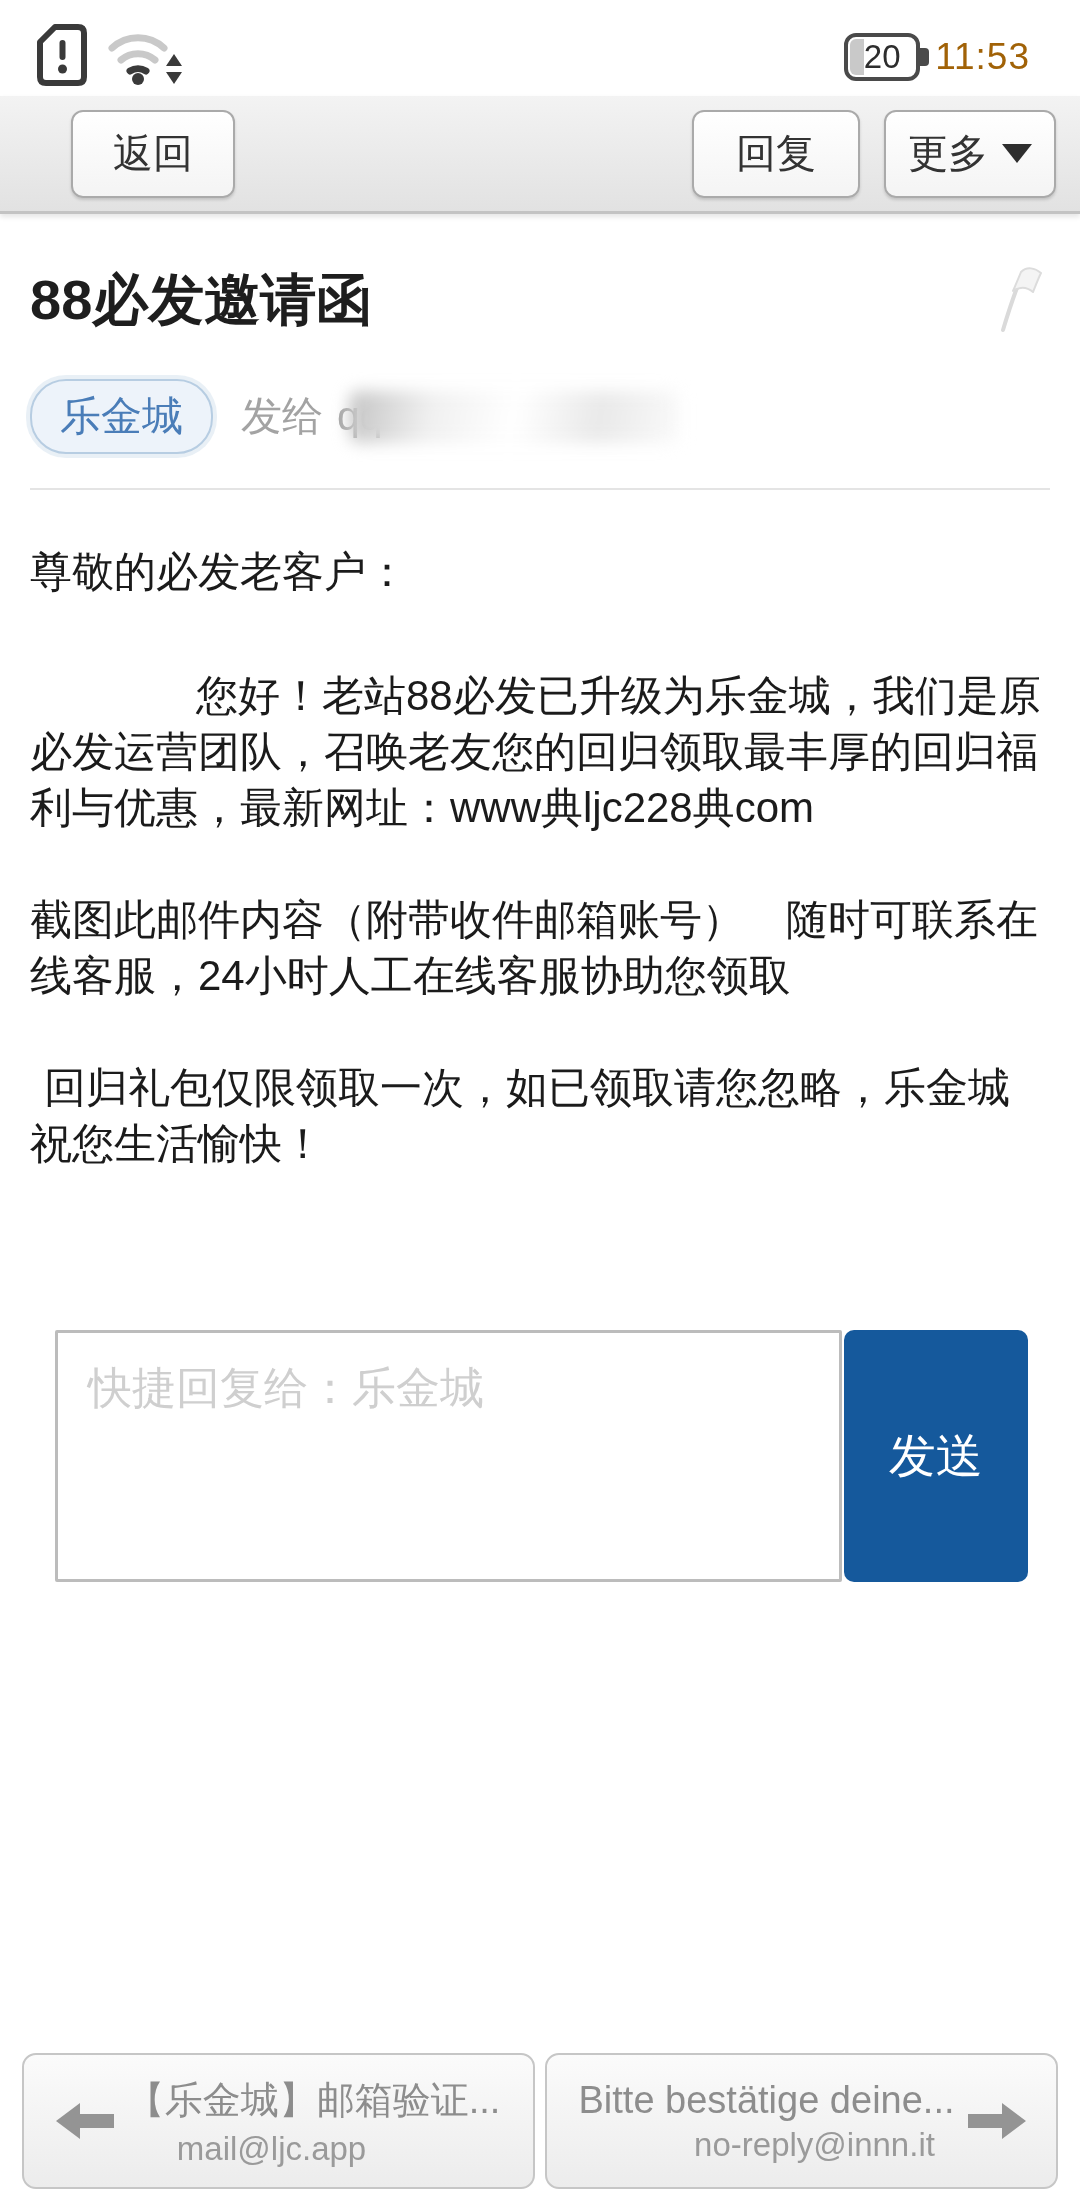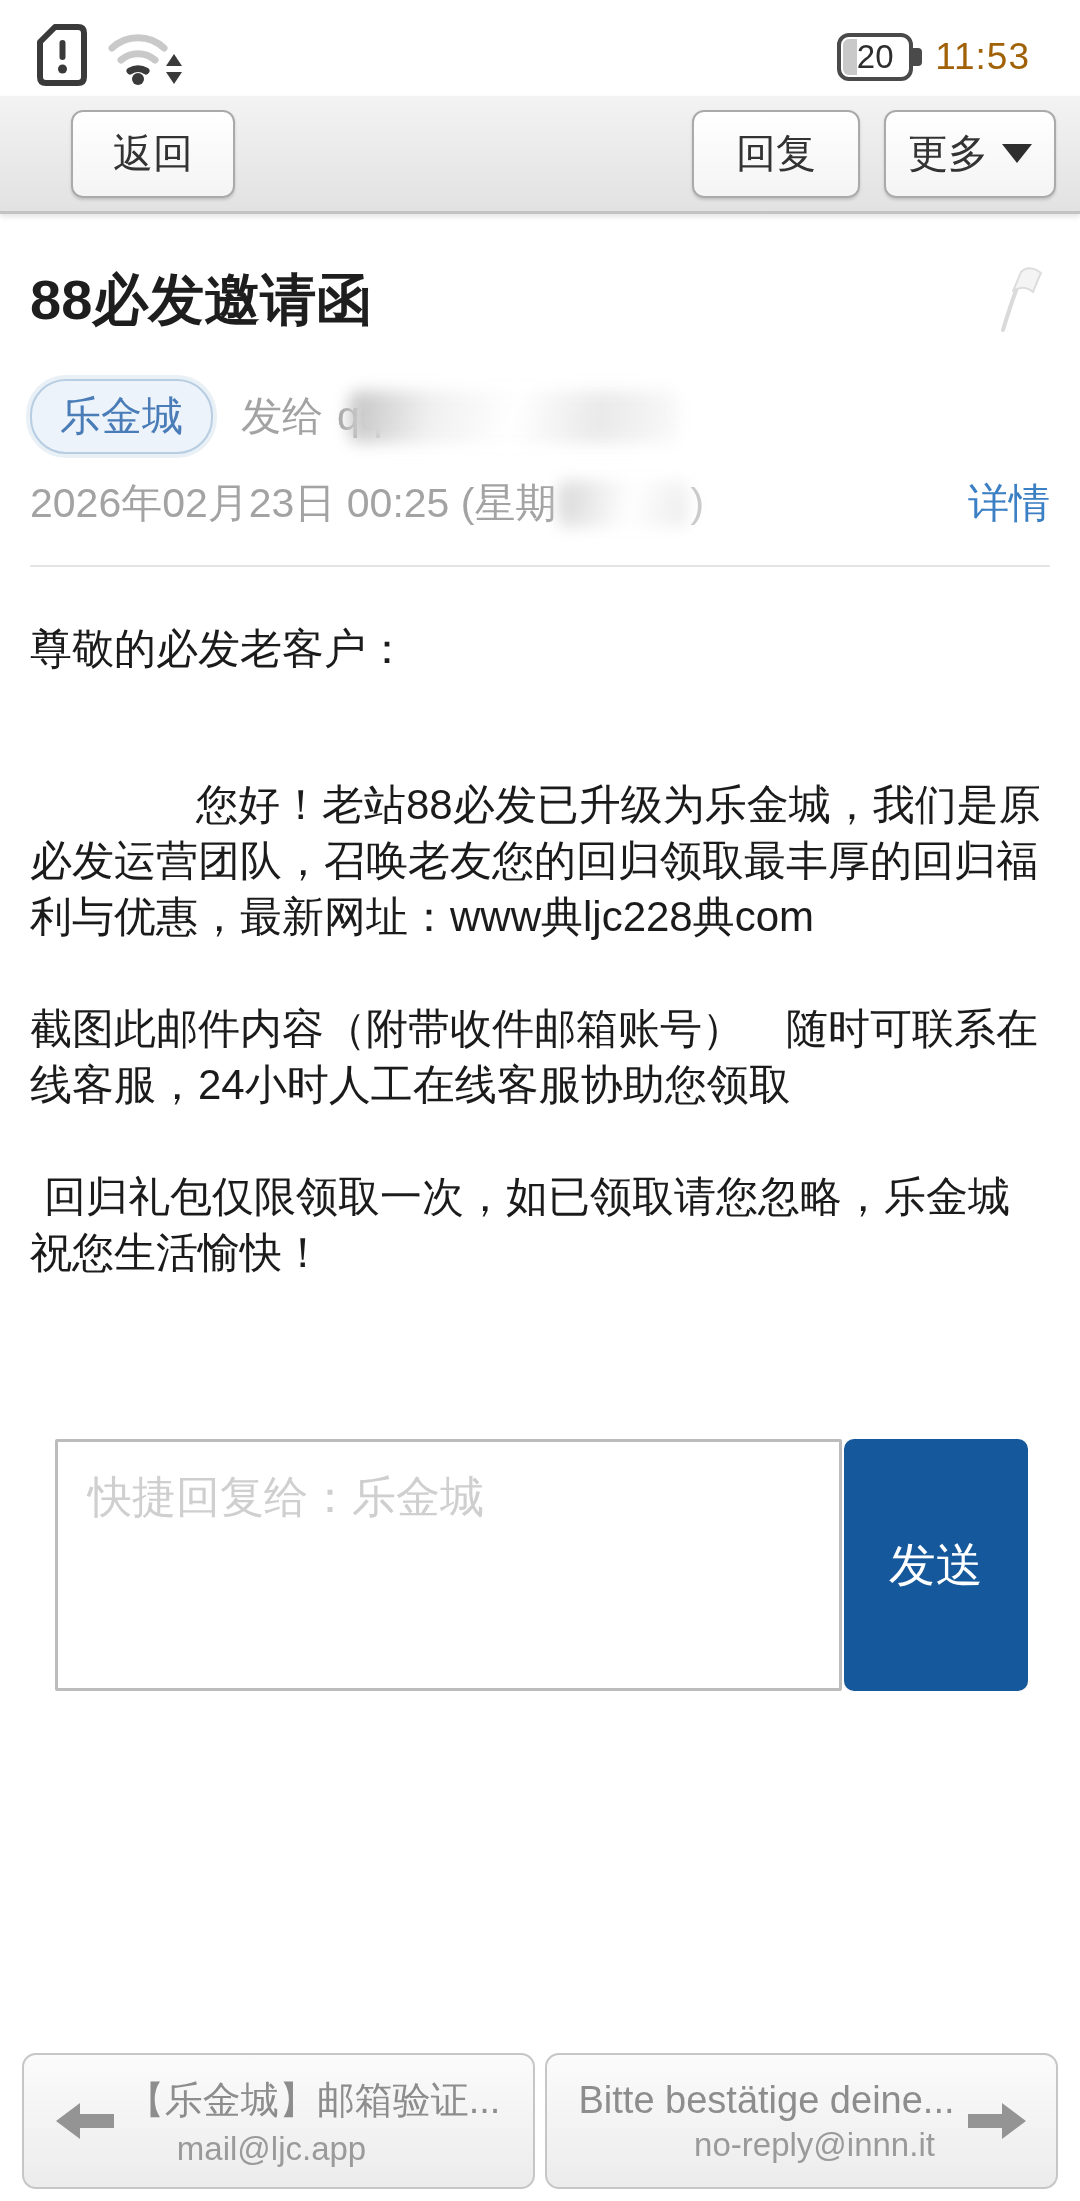--- a/index.html
+++ b/index.html
@@ -6,21 +6,21 @@
   html,body { background:#fff; }
   body {
     width:1080px; height:2201px; position:relative; overflow:hidden;
     font-family:"Liberation Sans","DejaVu Sans",sans-serif;
     color:#1b1b1b;
   }
 
   
   .status-bar { height:96px; display:flex; align-items:center; padding:18px 50px 0 36px; }
   .sb-left { display:flex; align-items:center; gap:16px; }
-  .sb-right { margin-left:auto; display:flex; align-items:center; gap:22px; }
+  .sb-right { margin-left:auto; display:flex; align-items:center; gap:15px; }
   .battery { position:relative; width:76px; height:48px; border:4px solid #4a4a4a; border-radius:12px;
              display:flex; align-items:center; justify-content:center; }
   .battery::after { content:""; position:absolute; right:-13px; top:50%; transform:translateY(-50%);
                     width:9px; height:18px; background:#4a4a4a; border-radius:0 4px 4px 0; }
   .battery-fill { position:absolute; left:2px; top:2px; bottom:2px; width:14px; background:#c9c9c9; border-radius:6px 0 0 6px; }
   .battery-num { position:relative; font-size:33px; color:#2d2d2d; }
   .clock { font-size:37px; color:#a16207; letter-spacing:1px; }
 
   
   .toolbar { height:118px; background:linear-gradient(#f3f3f3,#e2e2e2);
@@ -54,21 +54,21 @@
   .redact-date { width:130px; height:46px; margin:0 2px;
       background:linear-gradient(100deg,#d6d6d6,#ffffff 55%,#ececec); }
   .date-close { opacity:.55; }
   .details-link { margin-left:auto; color:#3b7fc4; cursor:pointer; }
 
   .header-divider { margin-top:34px; border-top:2px solid #e4e4e4; }
 
   
   .email-body { font-size:42px; line-height:56px; color:#1b1b1b; }
   .greeting { padding-top:54px; }
-  .para1 { margin-top:100px; text-indent:166px; }
+  .para1 { margin-top:68px; text-indent:166px; }
   .para2 { margin-top:56px; }
   .para3 { margin-top:56px; text-indent:14px; }
 
   
   .quick-reply { margin:158px 22px 0 25px; display:flex; align-items:stretch; }
   .reply-input { width:836px; height:252px; border:3px solid #bcbcbc; border-radius:2px;
                  padding:26px 30px; font-size:44px; color:#333; resize:none; outline:none;
                  font-family:"Liberation Sans","DejaVu Sans",sans-serif; background:#fff; }
   .reply-input::placeholder { color:#cfcfcf; }
   .send-button { width:197px; height:252px; margin-left:2px; background:#15599c; border:none;
@@ -143,26 +143,20 @@
     </span>
   </div>
 
   <div class="sender-row">
     <span class="sender-badge">乐金城</span>
     <span class="sent-to">发给</span>
     <span class="recipient-prefix">qq</span>
     <span class="redact redact-recipient"></span>
   </div>
 
-  <div class="date-row">
-    <span>2026年02月23日 00:25 (星期</span>
-    <span class="redact redact-date"></span>
-    <span class="date-close">)</span>
-    <span class="details-link">详情</span>
-  </div>
 
   <div class="header-divider"></div>
 
   <div class="email-body">
     <div class="greeting">尊敬的必发老客户：</div>
     <div class="para1">您好！老站88必发已升级为乐金城，我们是原必发运营团队，召唤老友您的回归领取最丰厚的回归福利与优惠，最新网址：www典ljc228典com</div>
     <div class="para2">截图此邮件内容（附带收件邮箱账号）　随时可联系在线客服，24小时人工在线客服协助您领取</div>
     <div class="para3">回归礼包仅限领取一次，如已领取请您忽略，乐金城祝您生活愉快！</div>
   </div>
 

